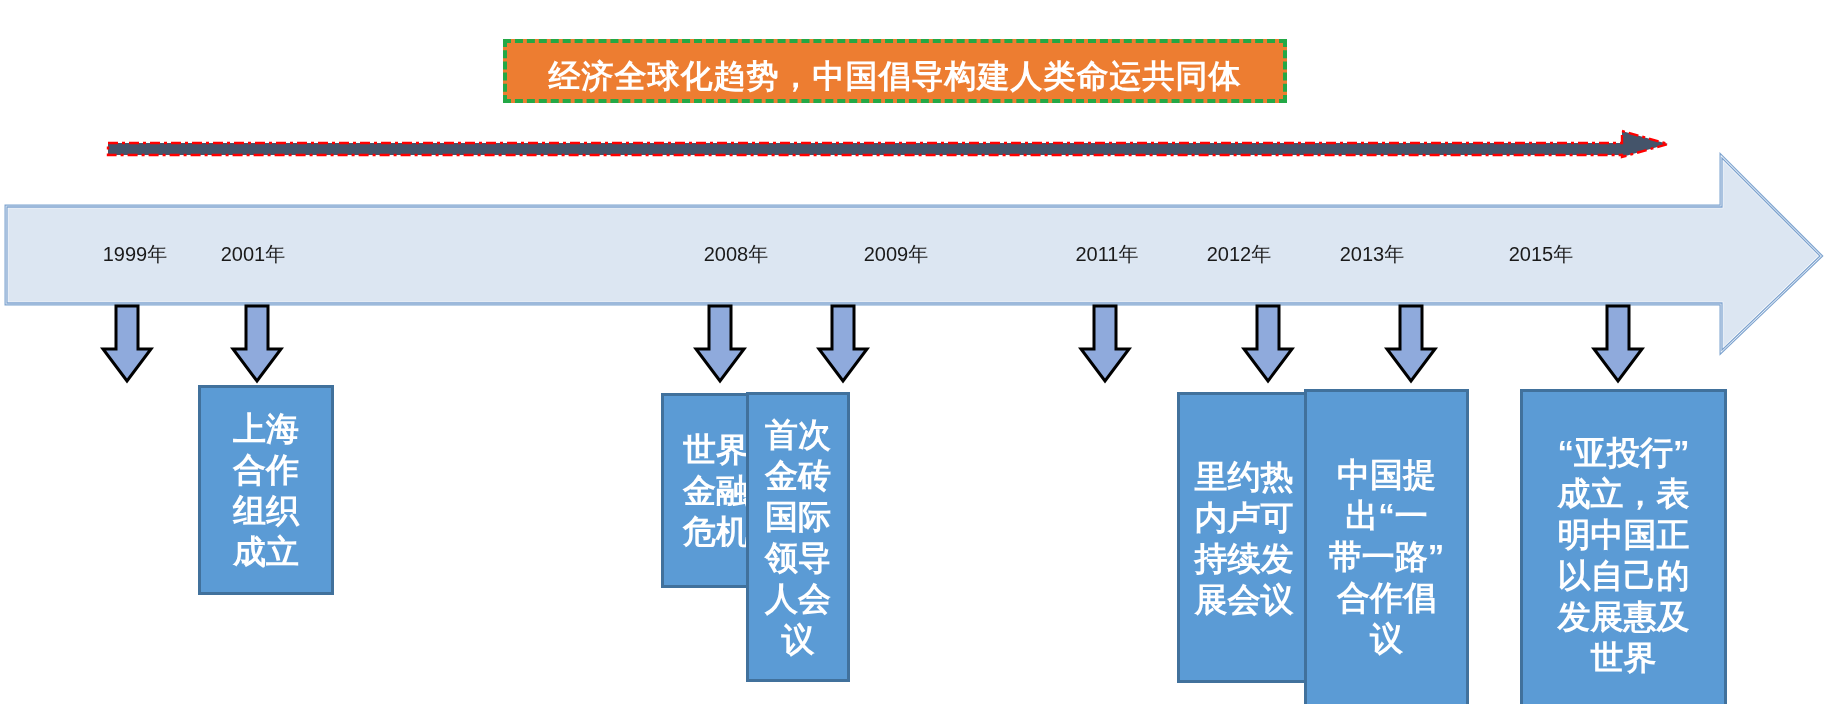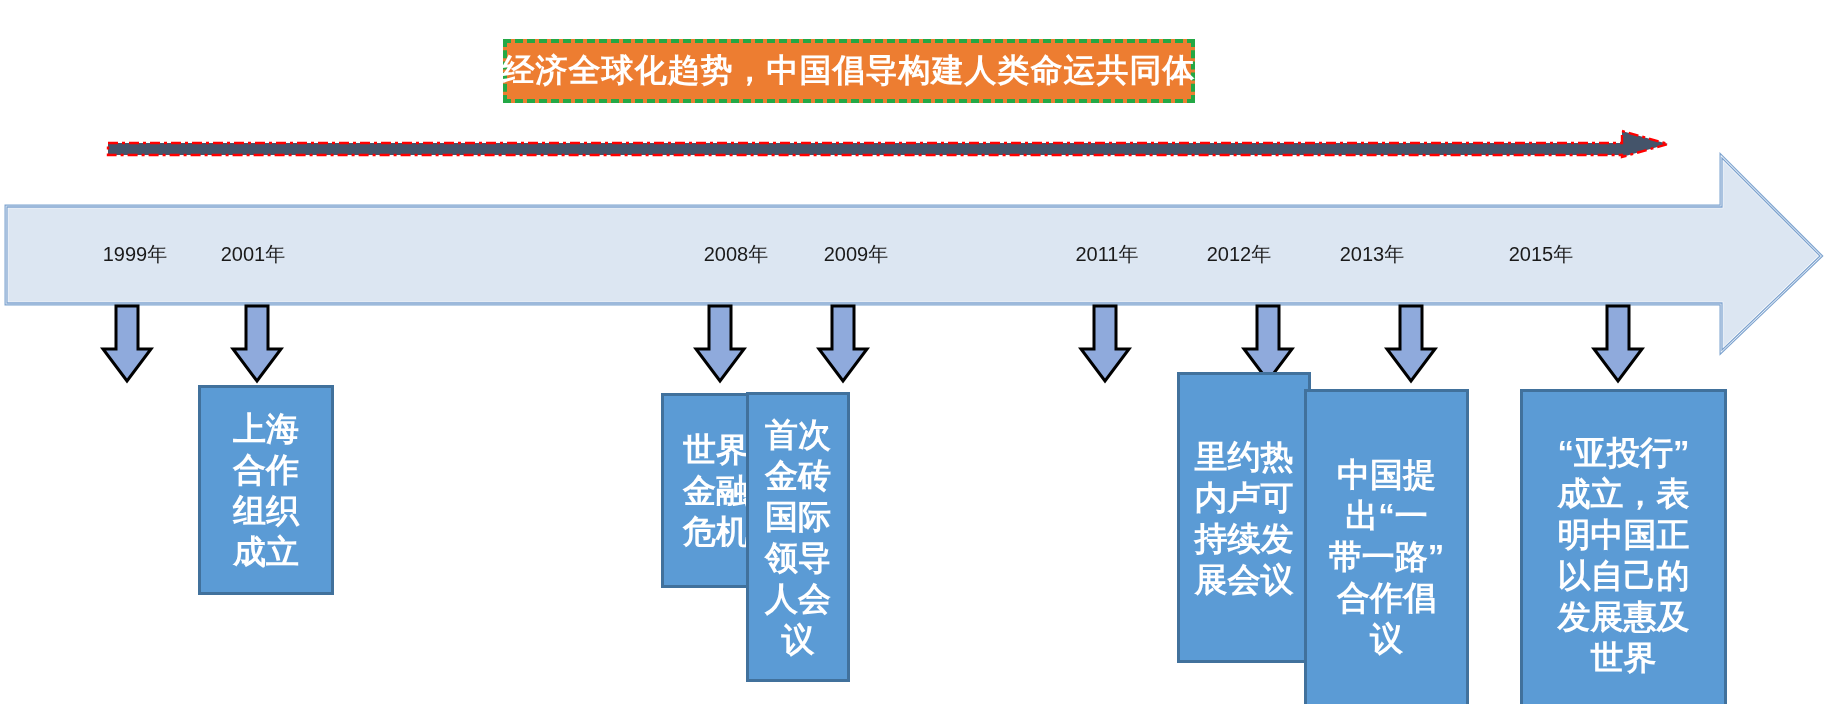--- a/index.html
+++ b/index.html
@@ -3,23 +3,23 @@
 <meta charset="utf-8">
 <style>
   html,body{margin:0;padding:0;background:#ffffff;}
   #canvas{
     position:relative;width:1826px;height:704px;overflow:hidden;background:#ffffff;
     font-family:"Liberation Sans","DejaVu Sans",sans-serif;
   }
   .abs{position:absolute;}
   
   .banner{
-    left:503px;top:39px;width:692px;height:64px;box-sizing:border-box;
+    left:503px;top:39px;width:784px;height:64px;box-sizing:border-box;
     background:var(--banner_fill);border:4px dashed var(--banner_border);
-    display:flex;align-items:center;justify-content:center;
+    display:flex;align-items:flex-end;justify-content:center;
   }
   .banner-label{
     color:var(--banner_text);font-size:32px;font-weight:700;letter-spacing:1px;white-space:nowrap;
   }
   
   .trend-svg{left:100px;top:126px;width:1580px;height:40px;}
   .trend-shape{
     fill:var(--trend_fill);stroke:var(--trend_dash);stroke-width:2.4;
     stroke-dasharray:10 4 3 4;
   }
@@ -61,21 +61,21 @@
 
   <svg class="abs band-svg" viewBox="0 0 1826 250">
     <polygon class="band-outer" points="7,77 1722,77 1722,28 1820,126 1722,220 1722,173 7,173"></polygon>
     <polygon class="band-white" points="7,77 1722,77 1722,28 1820,126 1722,220 1722,173 7,173"></polygon>
     <polygon class="band-inner" points="7,77 1722,77 1722,28 1820,126 1722,220 1722,173 7,173"></polygon>
   </svg>
 
   <div class="abs year" style="left:75px">1999年</div>
   <div class="abs year" style="left:193px">2001年</div>
   <div class="abs year" style="left:676px">2008年</div>
-  <div class="abs year" style="left:796px">2009年</div>
+  <div class="abs year" style="left:836px">2009年</div>
   <div class="abs year" style="left:1047px">2011年</div>
   <div class="abs year" style="left:1179px">2012年</div>
   <div class="abs year" style="left:1312px">2013年</div>
   <div class="abs year" style="left:1481px">2015年</div>
 
   <svg class="abs pointer-svg" style="left:99px" viewBox="0 0 56 80">
       <polygon class="pointer-shape" points="17,2 39,2 39,45 52,45 28,77 4,45 17,45"></polygon>
     </svg>
   <svg class="abs pointer-svg" style="left:229px" viewBox="0 0 56 80">
       <polygon class="pointer-shape" points="17,2 39,2 39,45 52,45 28,77 4,45 17,45"></polygon>
@@ -111,21 +111,21 @@
 危机</span>
   </div>
   <div class="abs event-box" style="left:746px;top:392px;width:104px;height:290px">
     <span class="event-box-label">首次
 金砖
 国际
 领导
 人会
 议</span>
   </div>
-  <div class="abs event-box" style="left:1177px;top:372px;width:134px;height:291px">
+  <div class="abs event-box" style="left:1177px;top:392px;width:134px;height:291px">
     <span class="event-box-label">里约热
 内卢可
 持续发
 展会议</span>
   </div>
   <div class="abs event-box" style="left:1304px;top:389px;width:165px;height:334px">
     <span class="event-box-label">中国提
 出“一
 带一路”
 合作倡

